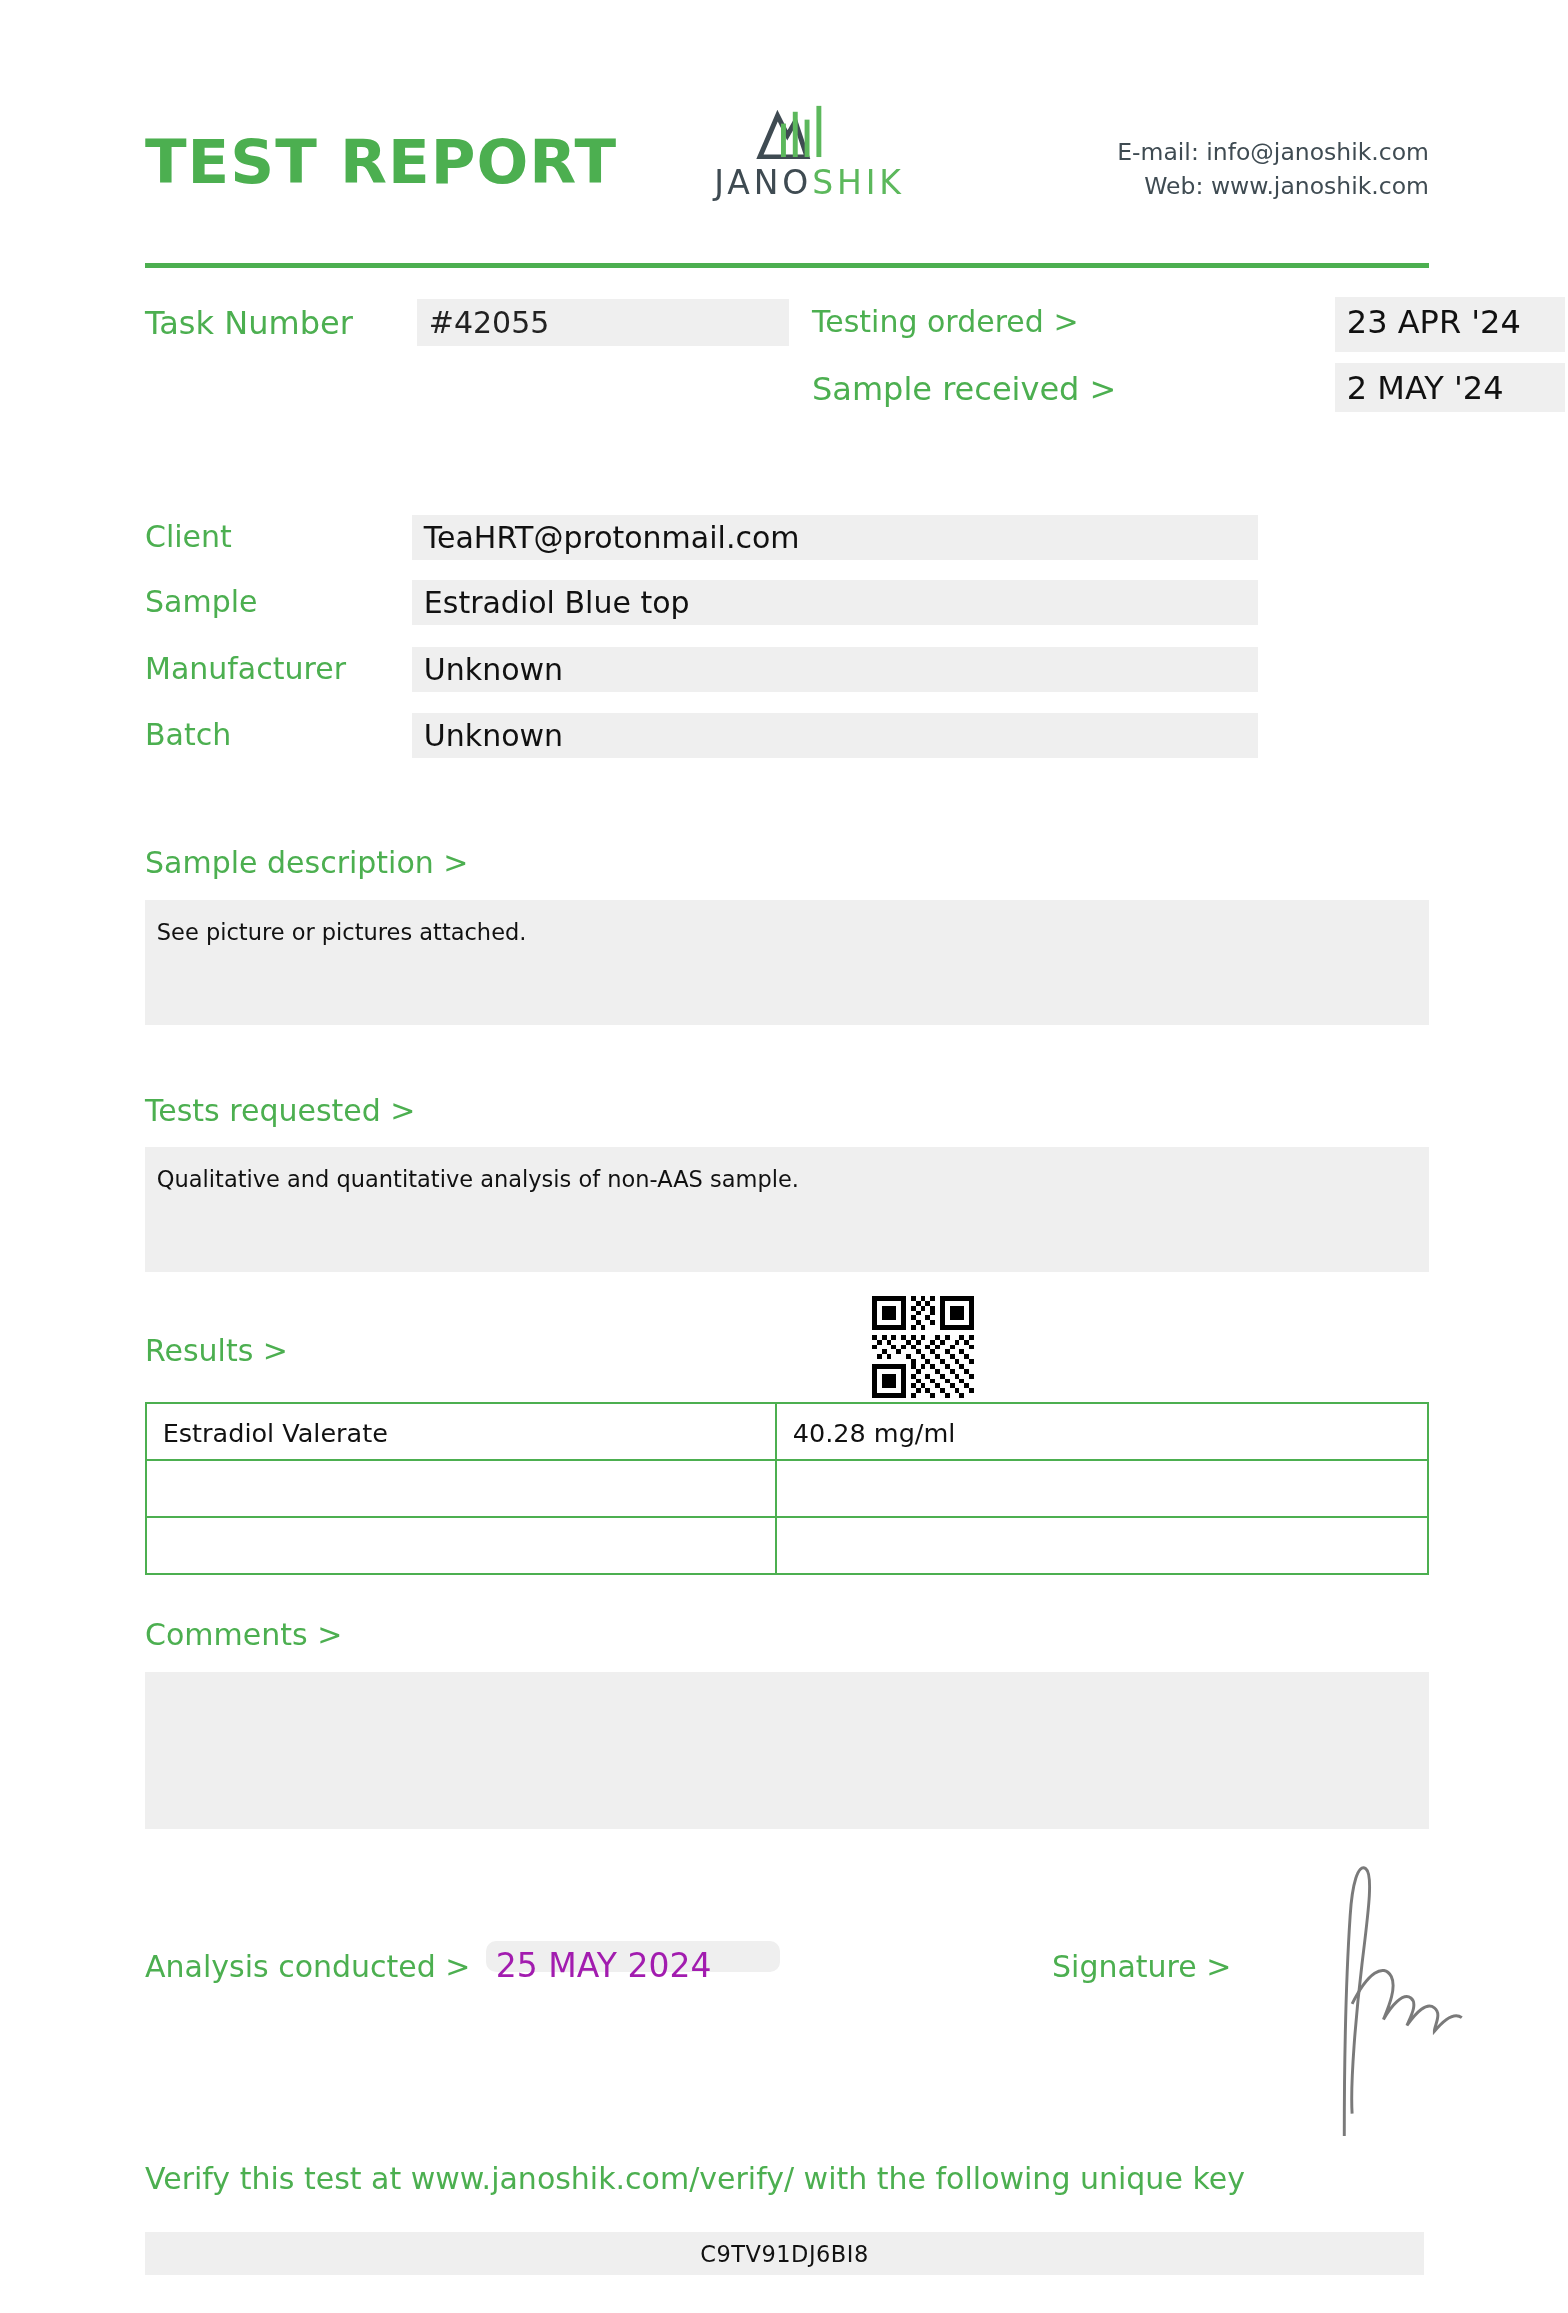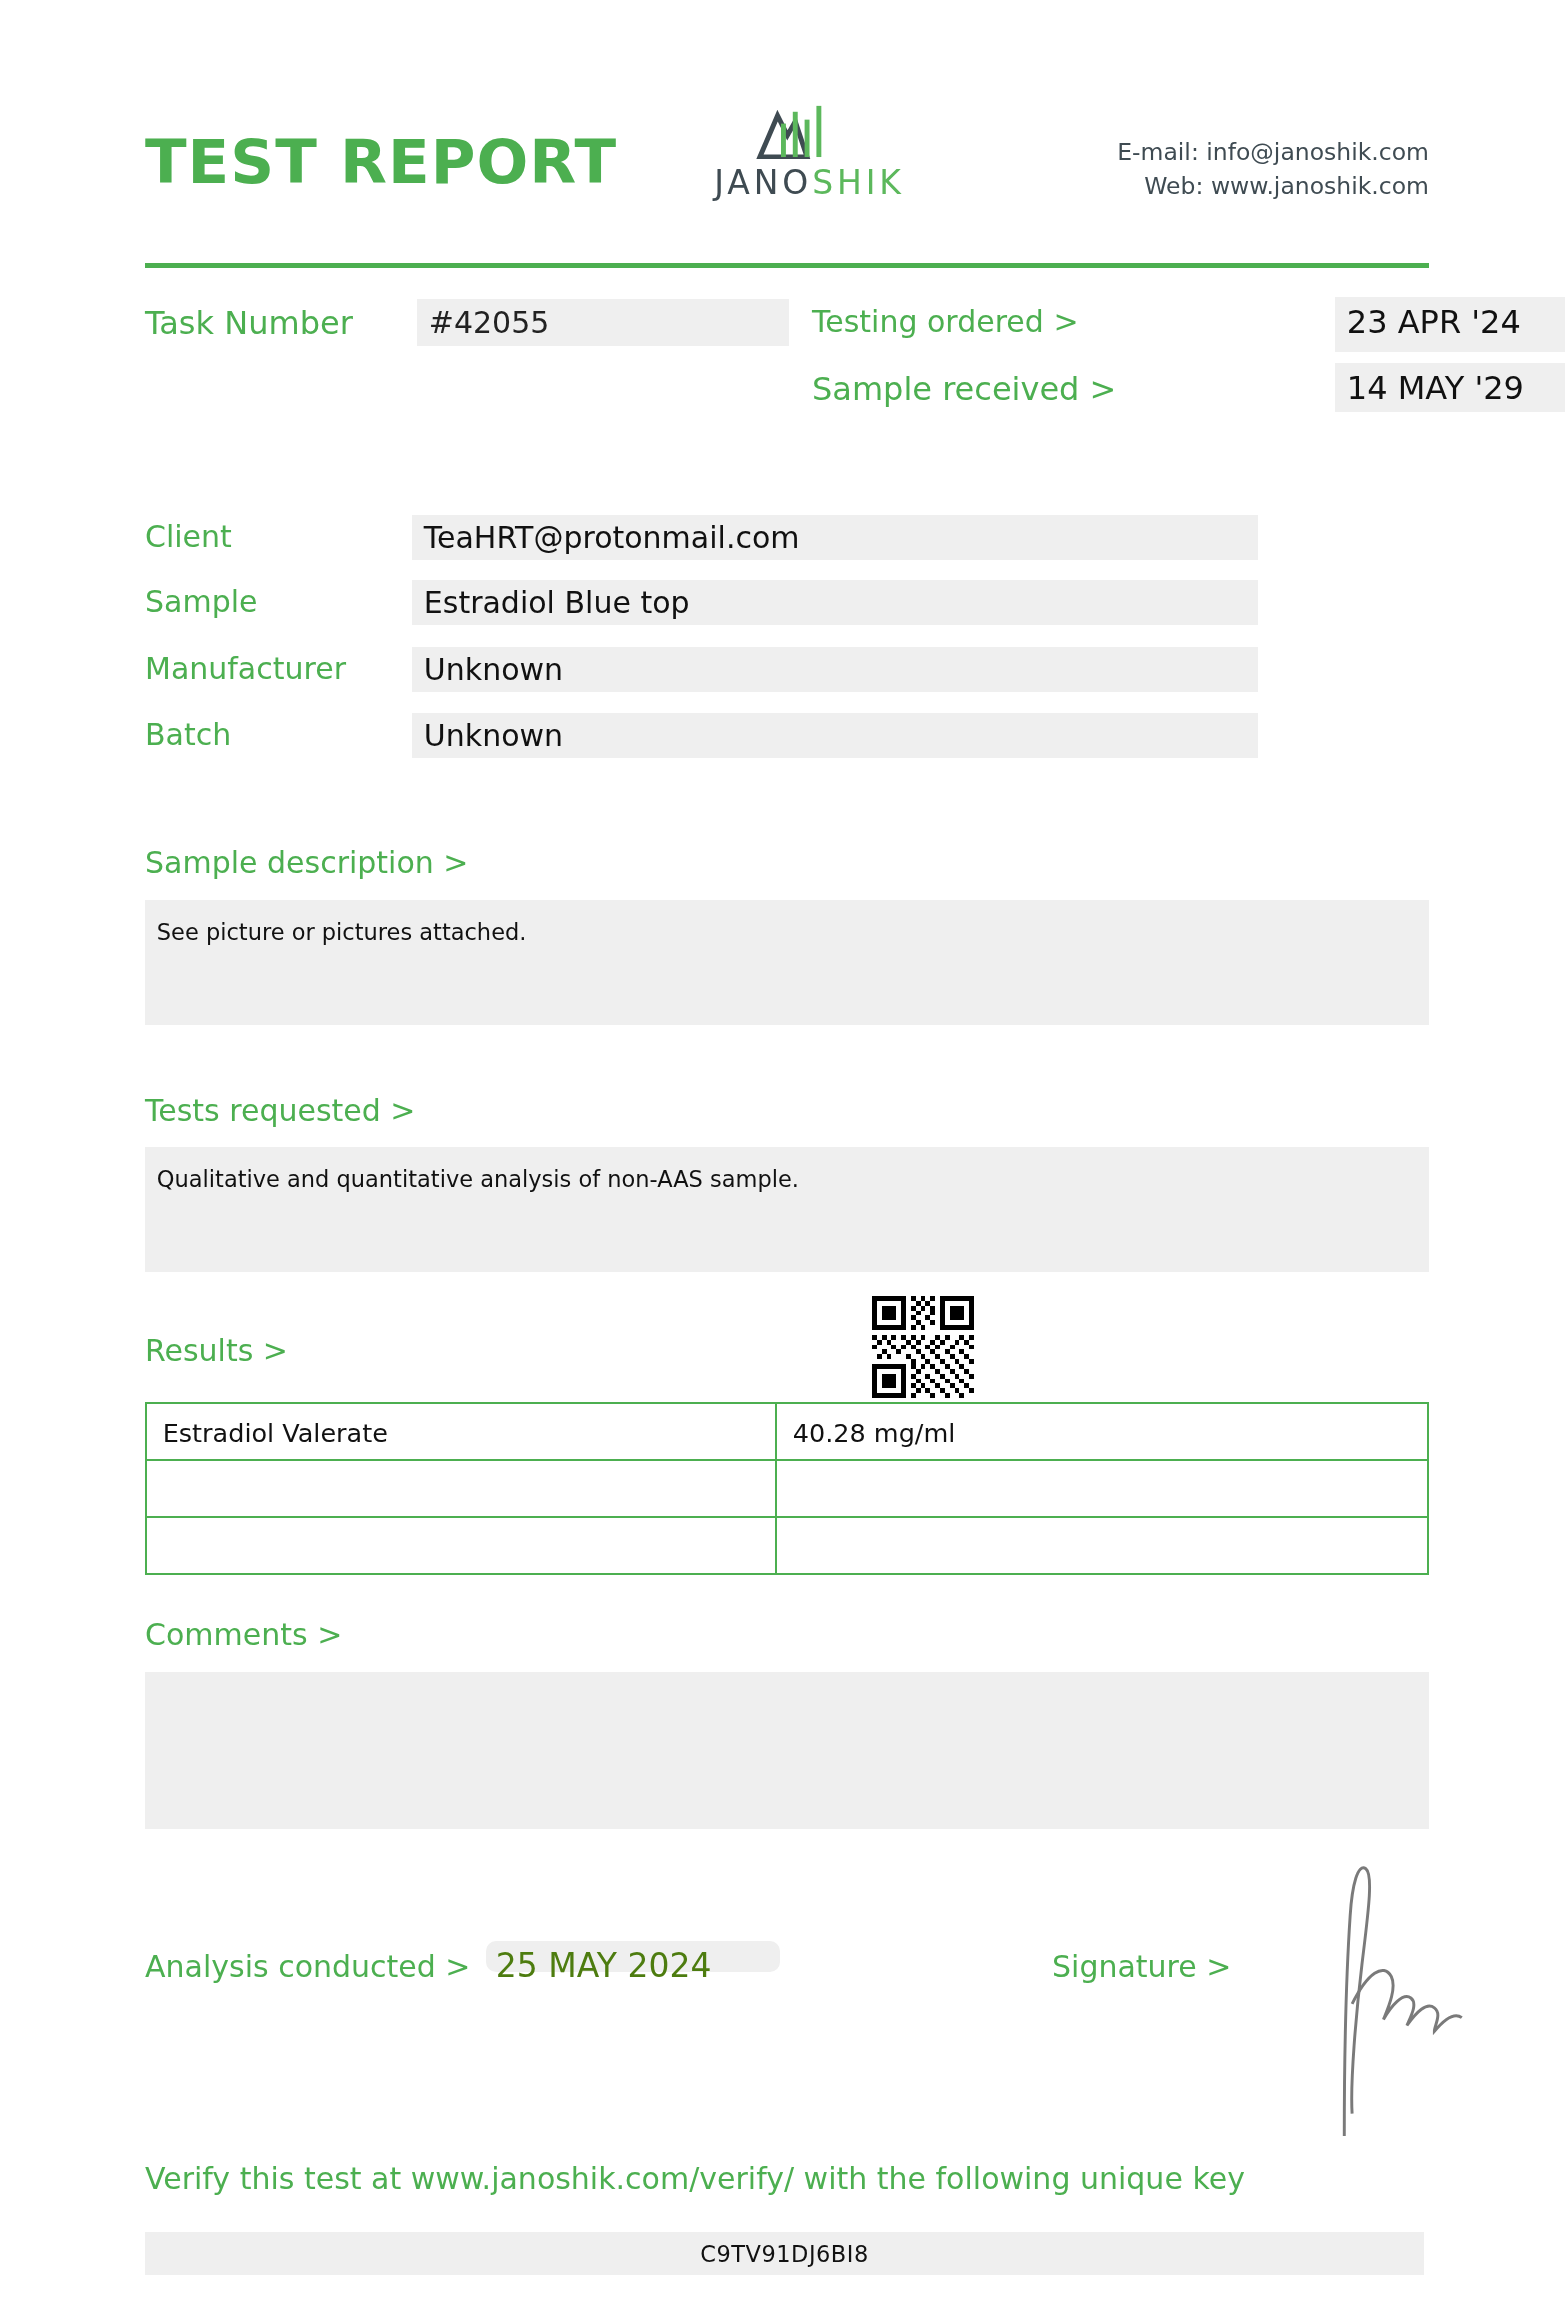--- a/index.html
+++ b/index.html
@@ -230,21 +230,21 @@
     white-space: nowrap;
   }
   .analysis-value {
     position: absolute;
     left: 341px;
     top: 1941px;
     width: 294px;
     height: 31px;
     background: #efefef;
     font-size: 33px;
-    color: #4d7c0f;
+    color: #a21caf;
     padding: 4.9px 0 0 9.8px;
     white-space: nowrap;
     border-radius: 10px;
   }
   .signature-label {
     position: absolute;
     left: 907px;
     top: 1949px;
     font-size: 30px;
     color: #4caf50;
@@ -310,21 +310,21 @@
 
     <div class="rule"></div>
 
     <div class="task-label">Task Number</div>
     <div class="task-value">#42055</div>
 
     <div class="ordered-label">Testing ordered  &gt;</div>
     <div class="ordered-value">23 APR '24</div>
 
     <div class="received-label">Sample received &gt;</div>
-    <div class="received-value">14 MAY '29</div>
+    <div class="received-value">2 MAY '24</div>
 
     <div class="info-row" style="top:515px;">
       <div class="info-label">Client</div>
       <div class="info-value">TeaHRT@protonmail.com</div>
     </div>
     <div class="info-row" style="top:580px;">
       <div class="info-label">Sample</div>
       <div class="info-value">Estradiol Blue top</div>
     </div>
     <div class="info-row" style="top:647px;">

